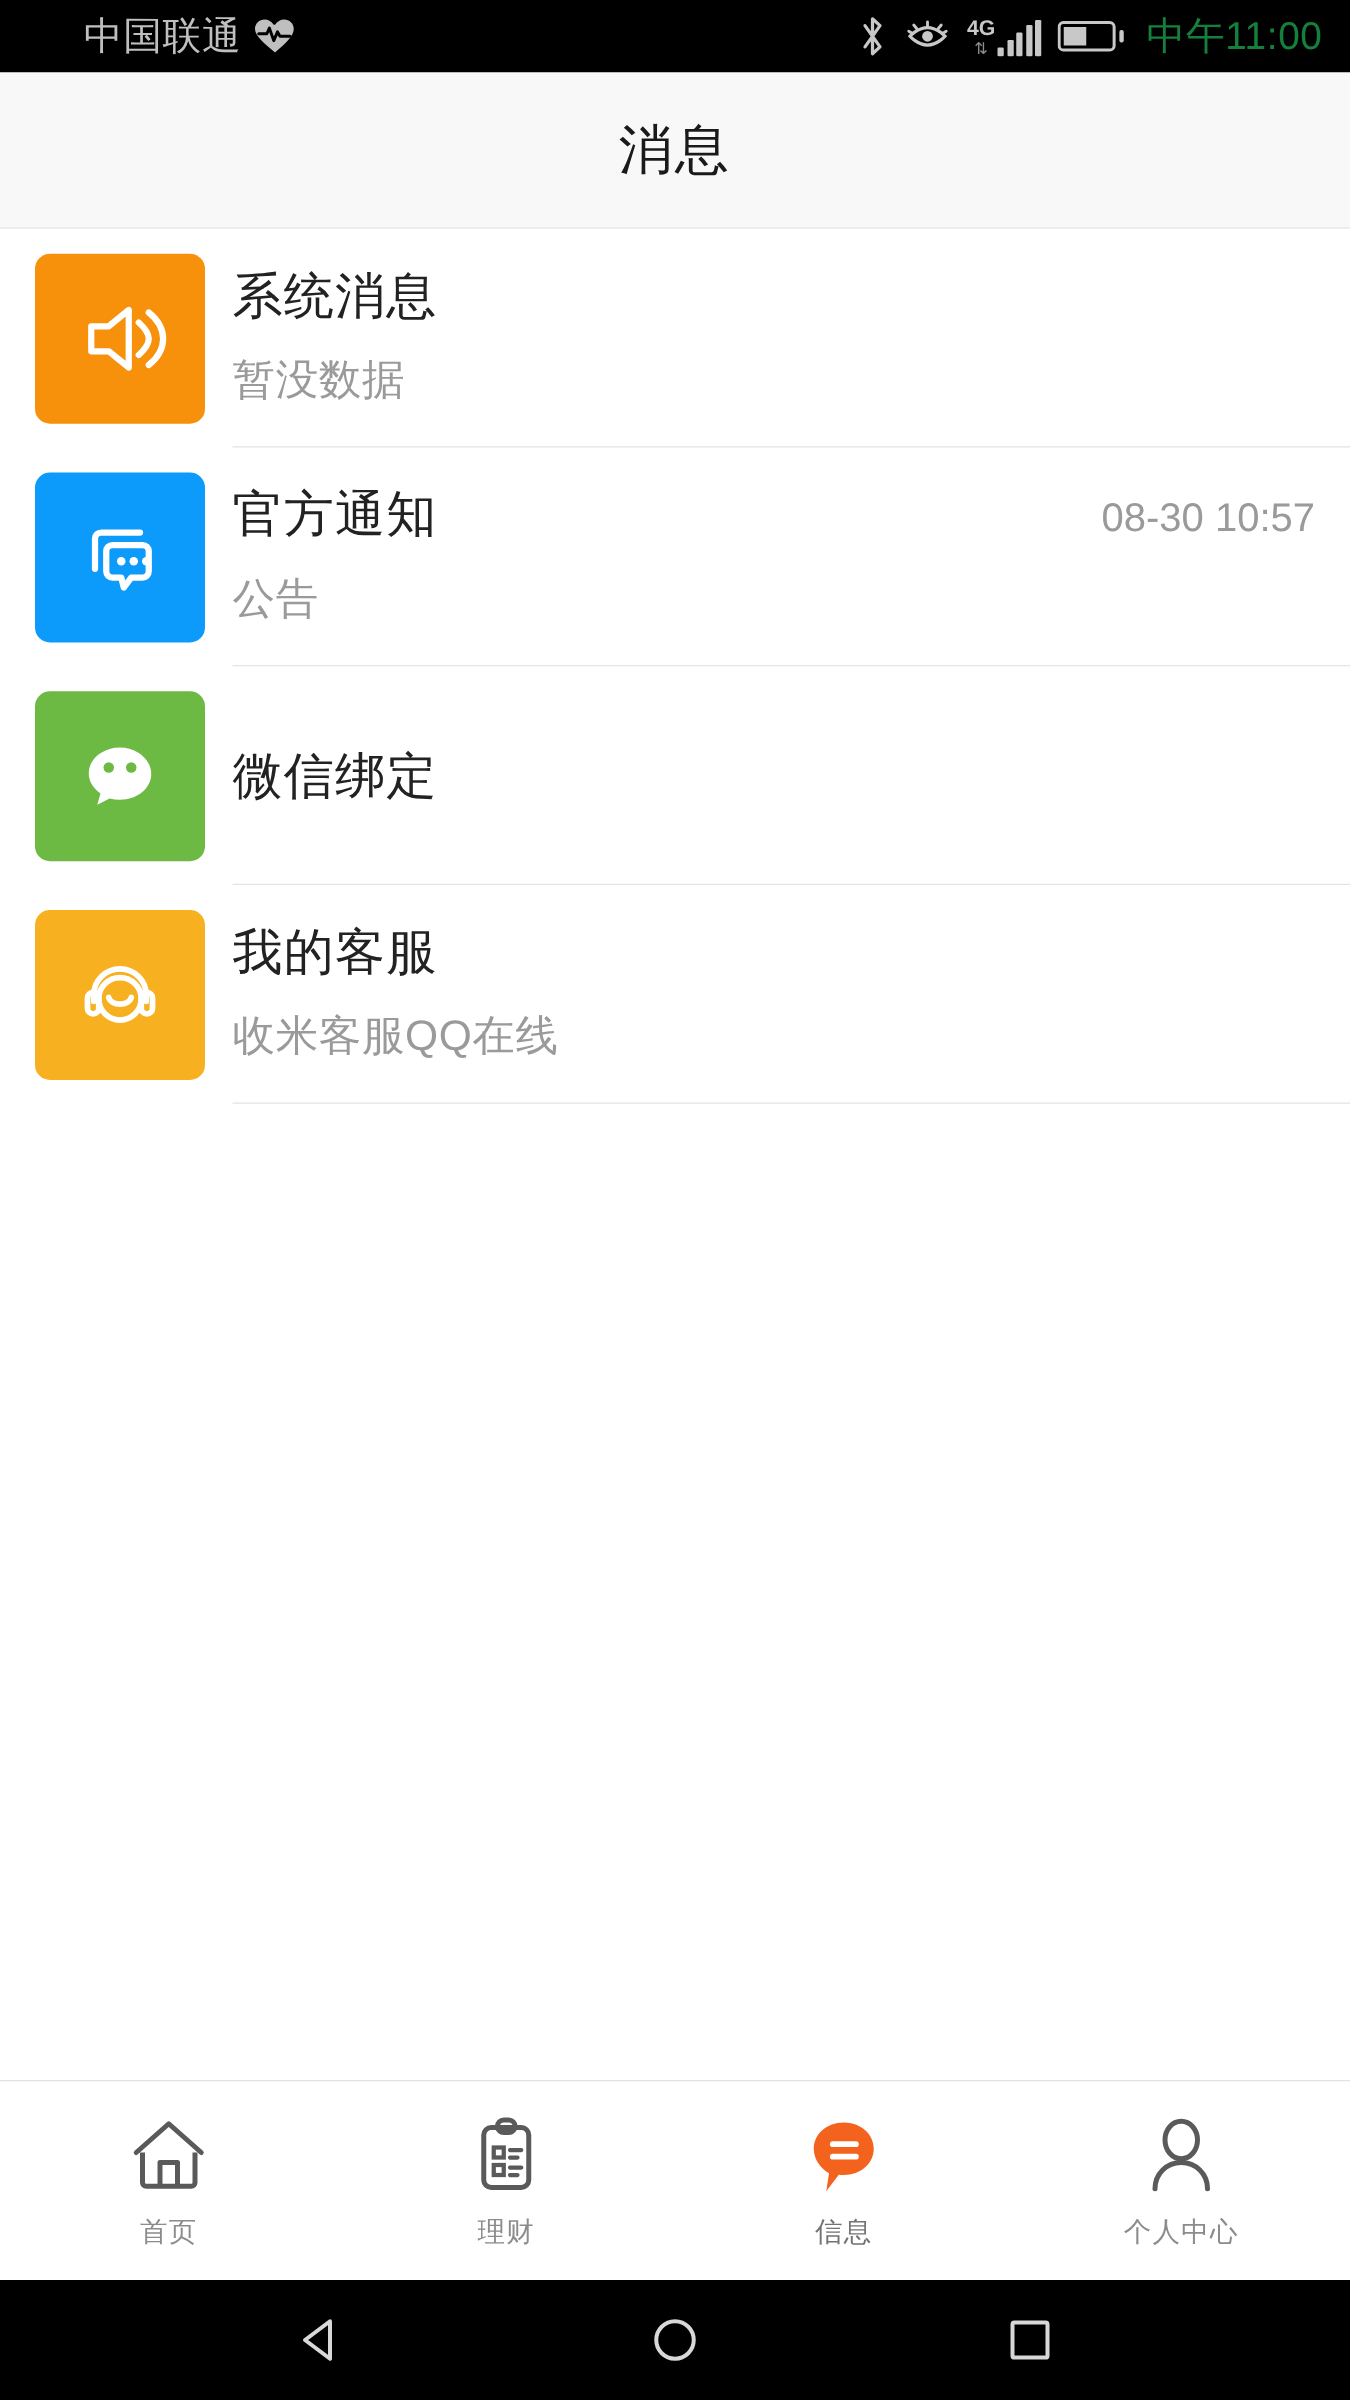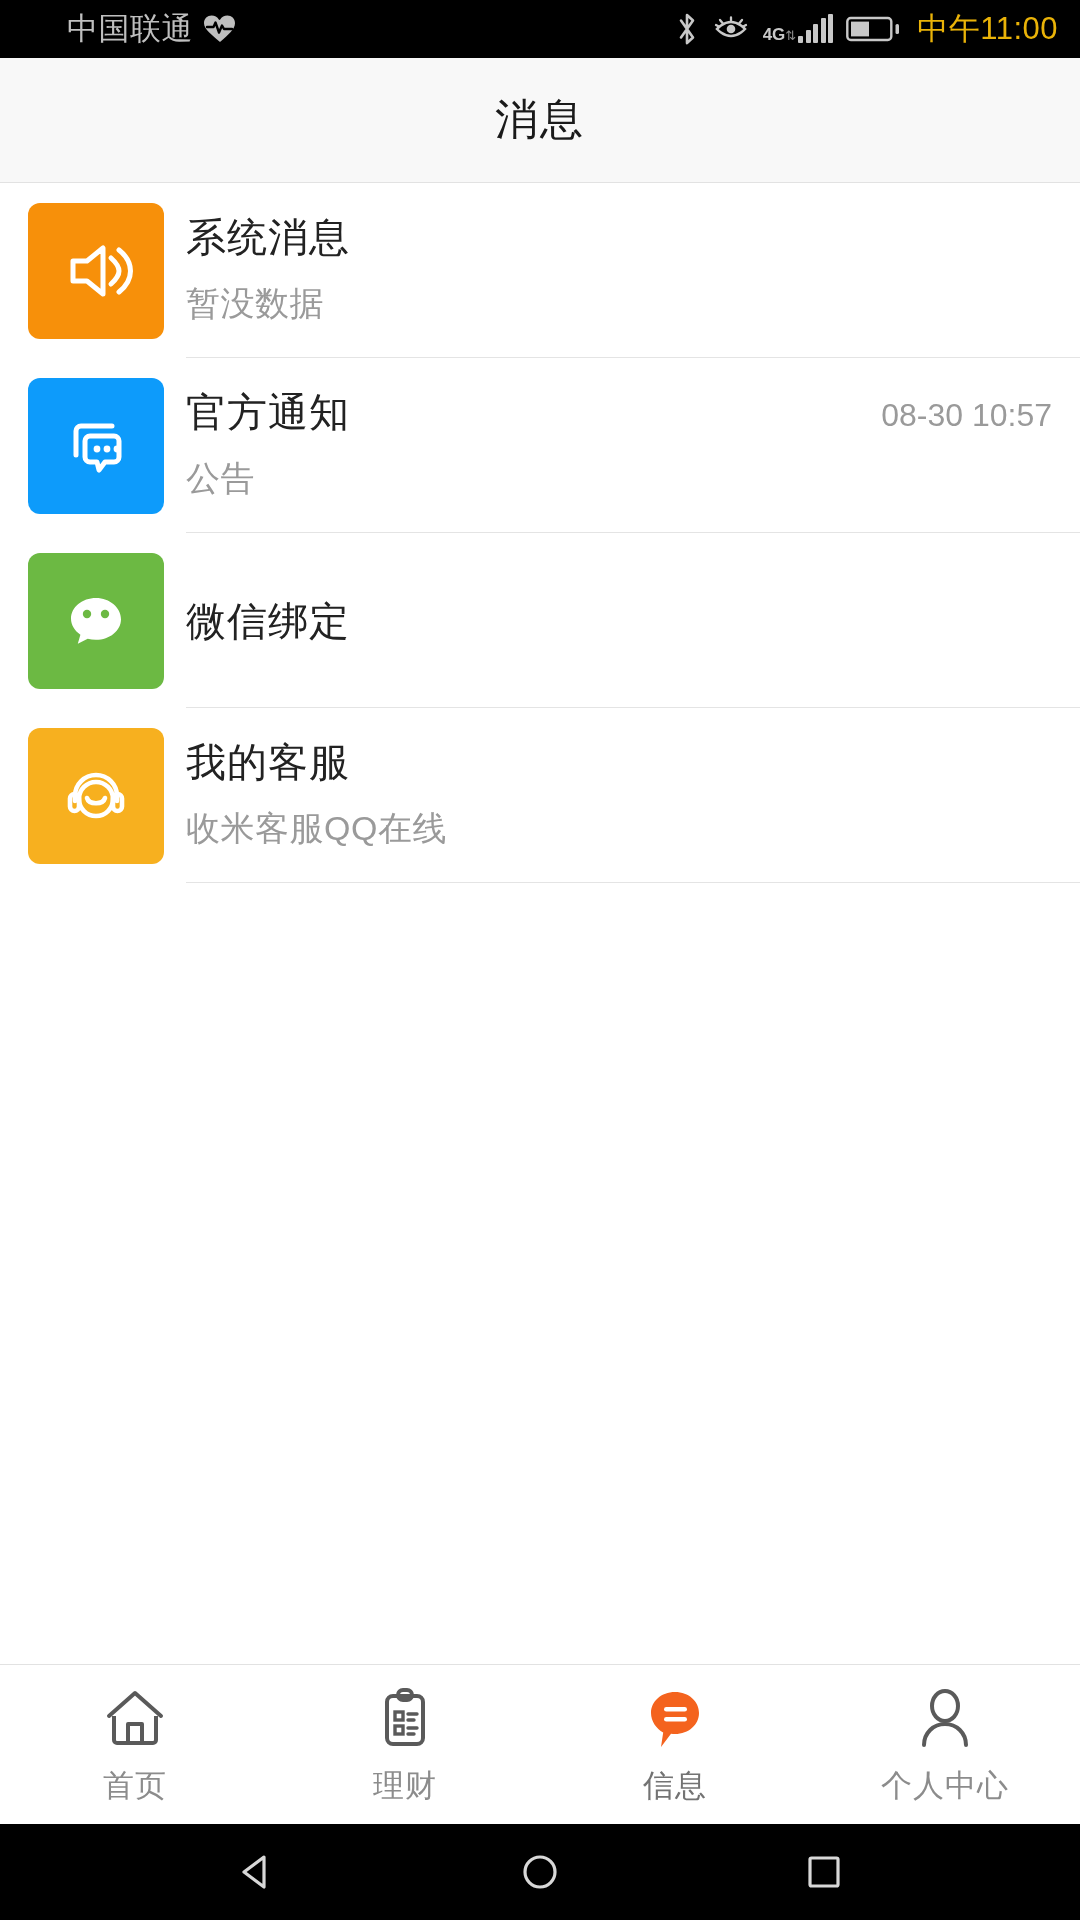--- a/index.html
+++ b/index.html
@@ -13,24 +13,24 @@
 
   
   .statusbar{
     height:58px; background:#000000; color:#b9b9b9;
     display:flex; align-items:center; justify-content:space-between;
     padding:0 22px 0 26px; flex:none;
   }
   .sb-left{ display:flex; align-items:center; gap:10px; }
   .sb-carrier{ font-size:31px; color:#bfbfbf; letter-spacing:.5px;margin-left:41px; }
   .sb-right{ display:flex; align-items:center; gap:13px; }
-  .sb-time{ font-size:31px; color:#eab308; letter-spacing:.5px; margin-left:4px; }
+  .sb-time{ font-size:31px; color:#15803d; letter-spacing:.5px; margin-left:4px; }
   .sb-ico{ display:block; }
   .net-wrap{ display:flex; align-items:flex-end; gap:2px; }
-  .net-label{ display:flex; flex-direction:row; align-items:center; line-height:1; }
+  .net-label{ display:flex; flex-direction:column; align-items:center; line-height:1; }
   .net-4g{ font-size:17px; font-weight:bold; color:#c8c8c8; }
   .net-arrows{ font-size:13px; color:#8e8e8e; margin-top:1px; }
   .bars{ display:flex; align-items:flex-end; gap:2.5px; height:28px; }
   .bars i{ display:block; width:5px; background:#c8c8c8; border-radius:1px; }
   .bars i:nth-child(1){ height:7px; }
   .bars i:nth-child(2){ height:13px; }
   .bars i:nth-child(3){ height:19px; }
   .bars i:nth-child(4){ height:25px; }
   .bars i:nth-child(5){ height:29px; }
 
@@ -75,21 +75,21 @@
   
   .tabbar{
     height:160px; background:#ffffff; border-top:1px solid #e2e2e2;
     display:flex; align-items:stretch; flex:none;
   }
   .tab{
     flex:1 1 0; display:flex; flex-direction:column;
     align-items:center; justify-content:center; gap:10px;
   }
   .tab-icon{ height:72px; display:flex; align-items:center; justify-content:center; }
-  .tab-label{ font-size:31px; color:#8c8c8c; letter-spacing:1px; }
+  .tab-label{ font-size:22px; color:#8c8c8c; letter-spacing:1px; }
   .tab.active .tab-label{ color:#737373; }
 
   
   .navbar{
     height:96px; background:#000000; display:flex; flex:none;
     align-items:center; justify-content:center; gap:240px;
   }
   .nav-ico{ display:block; }
 </style>
 </head>

